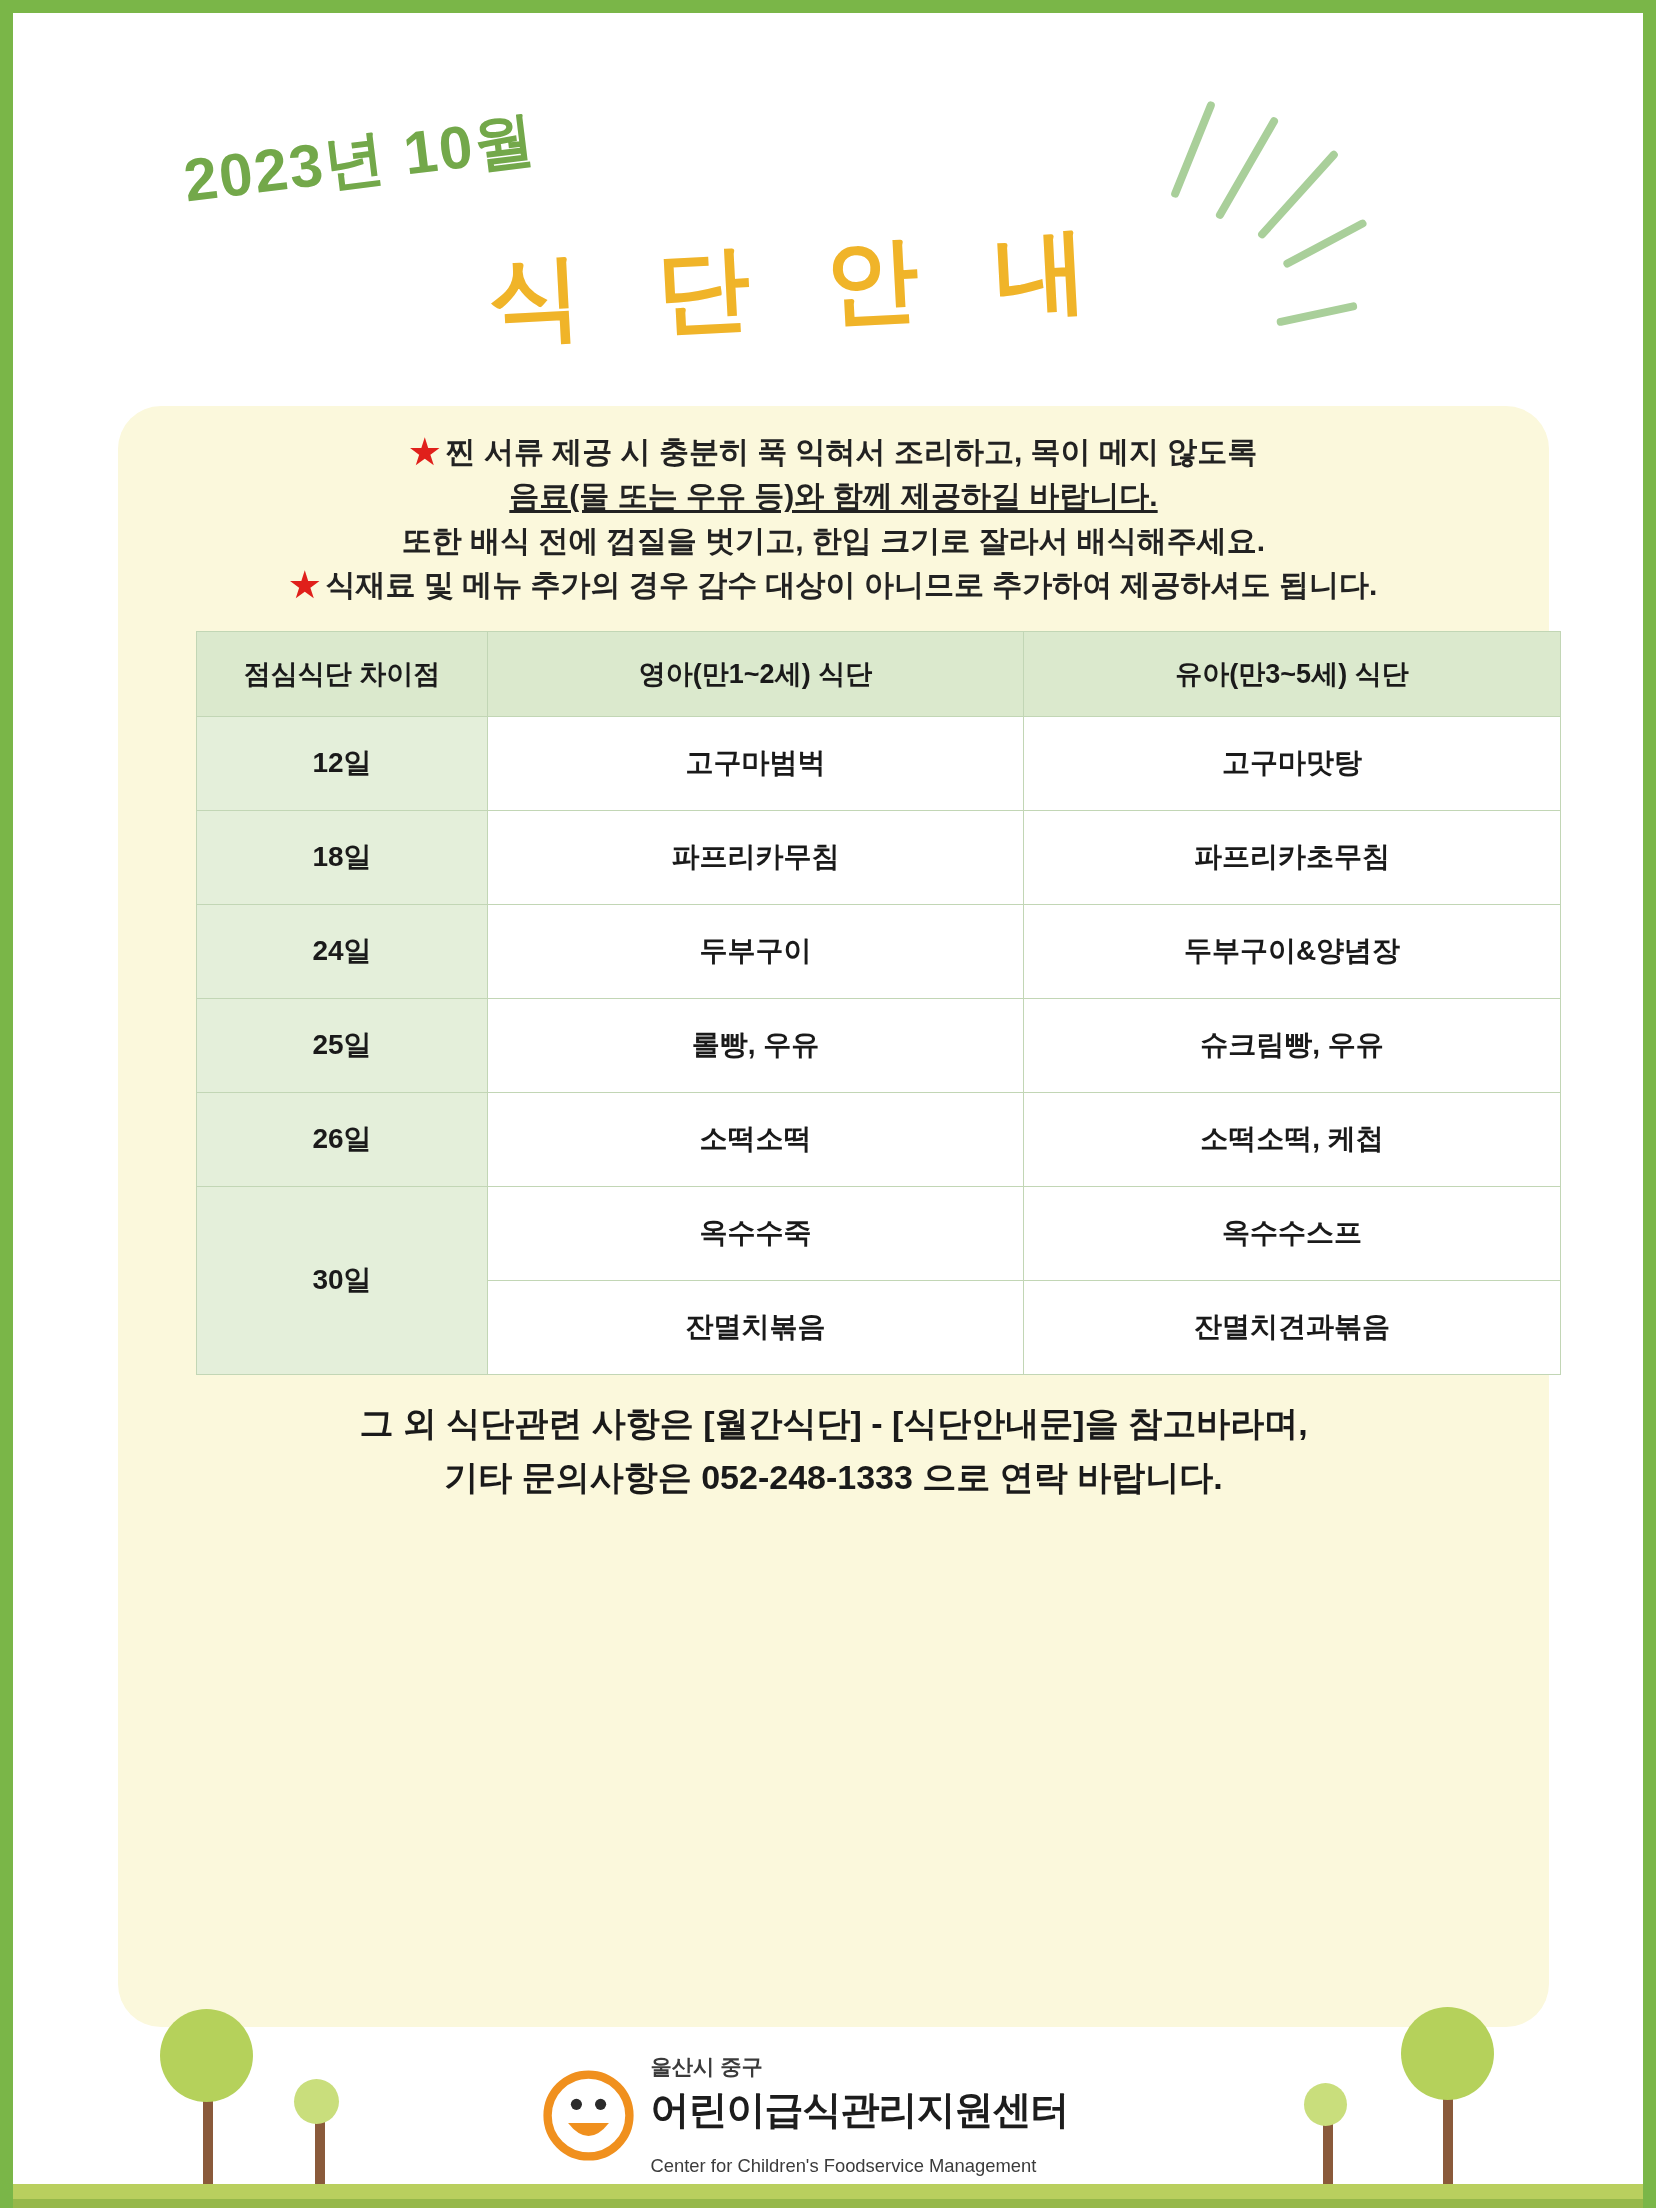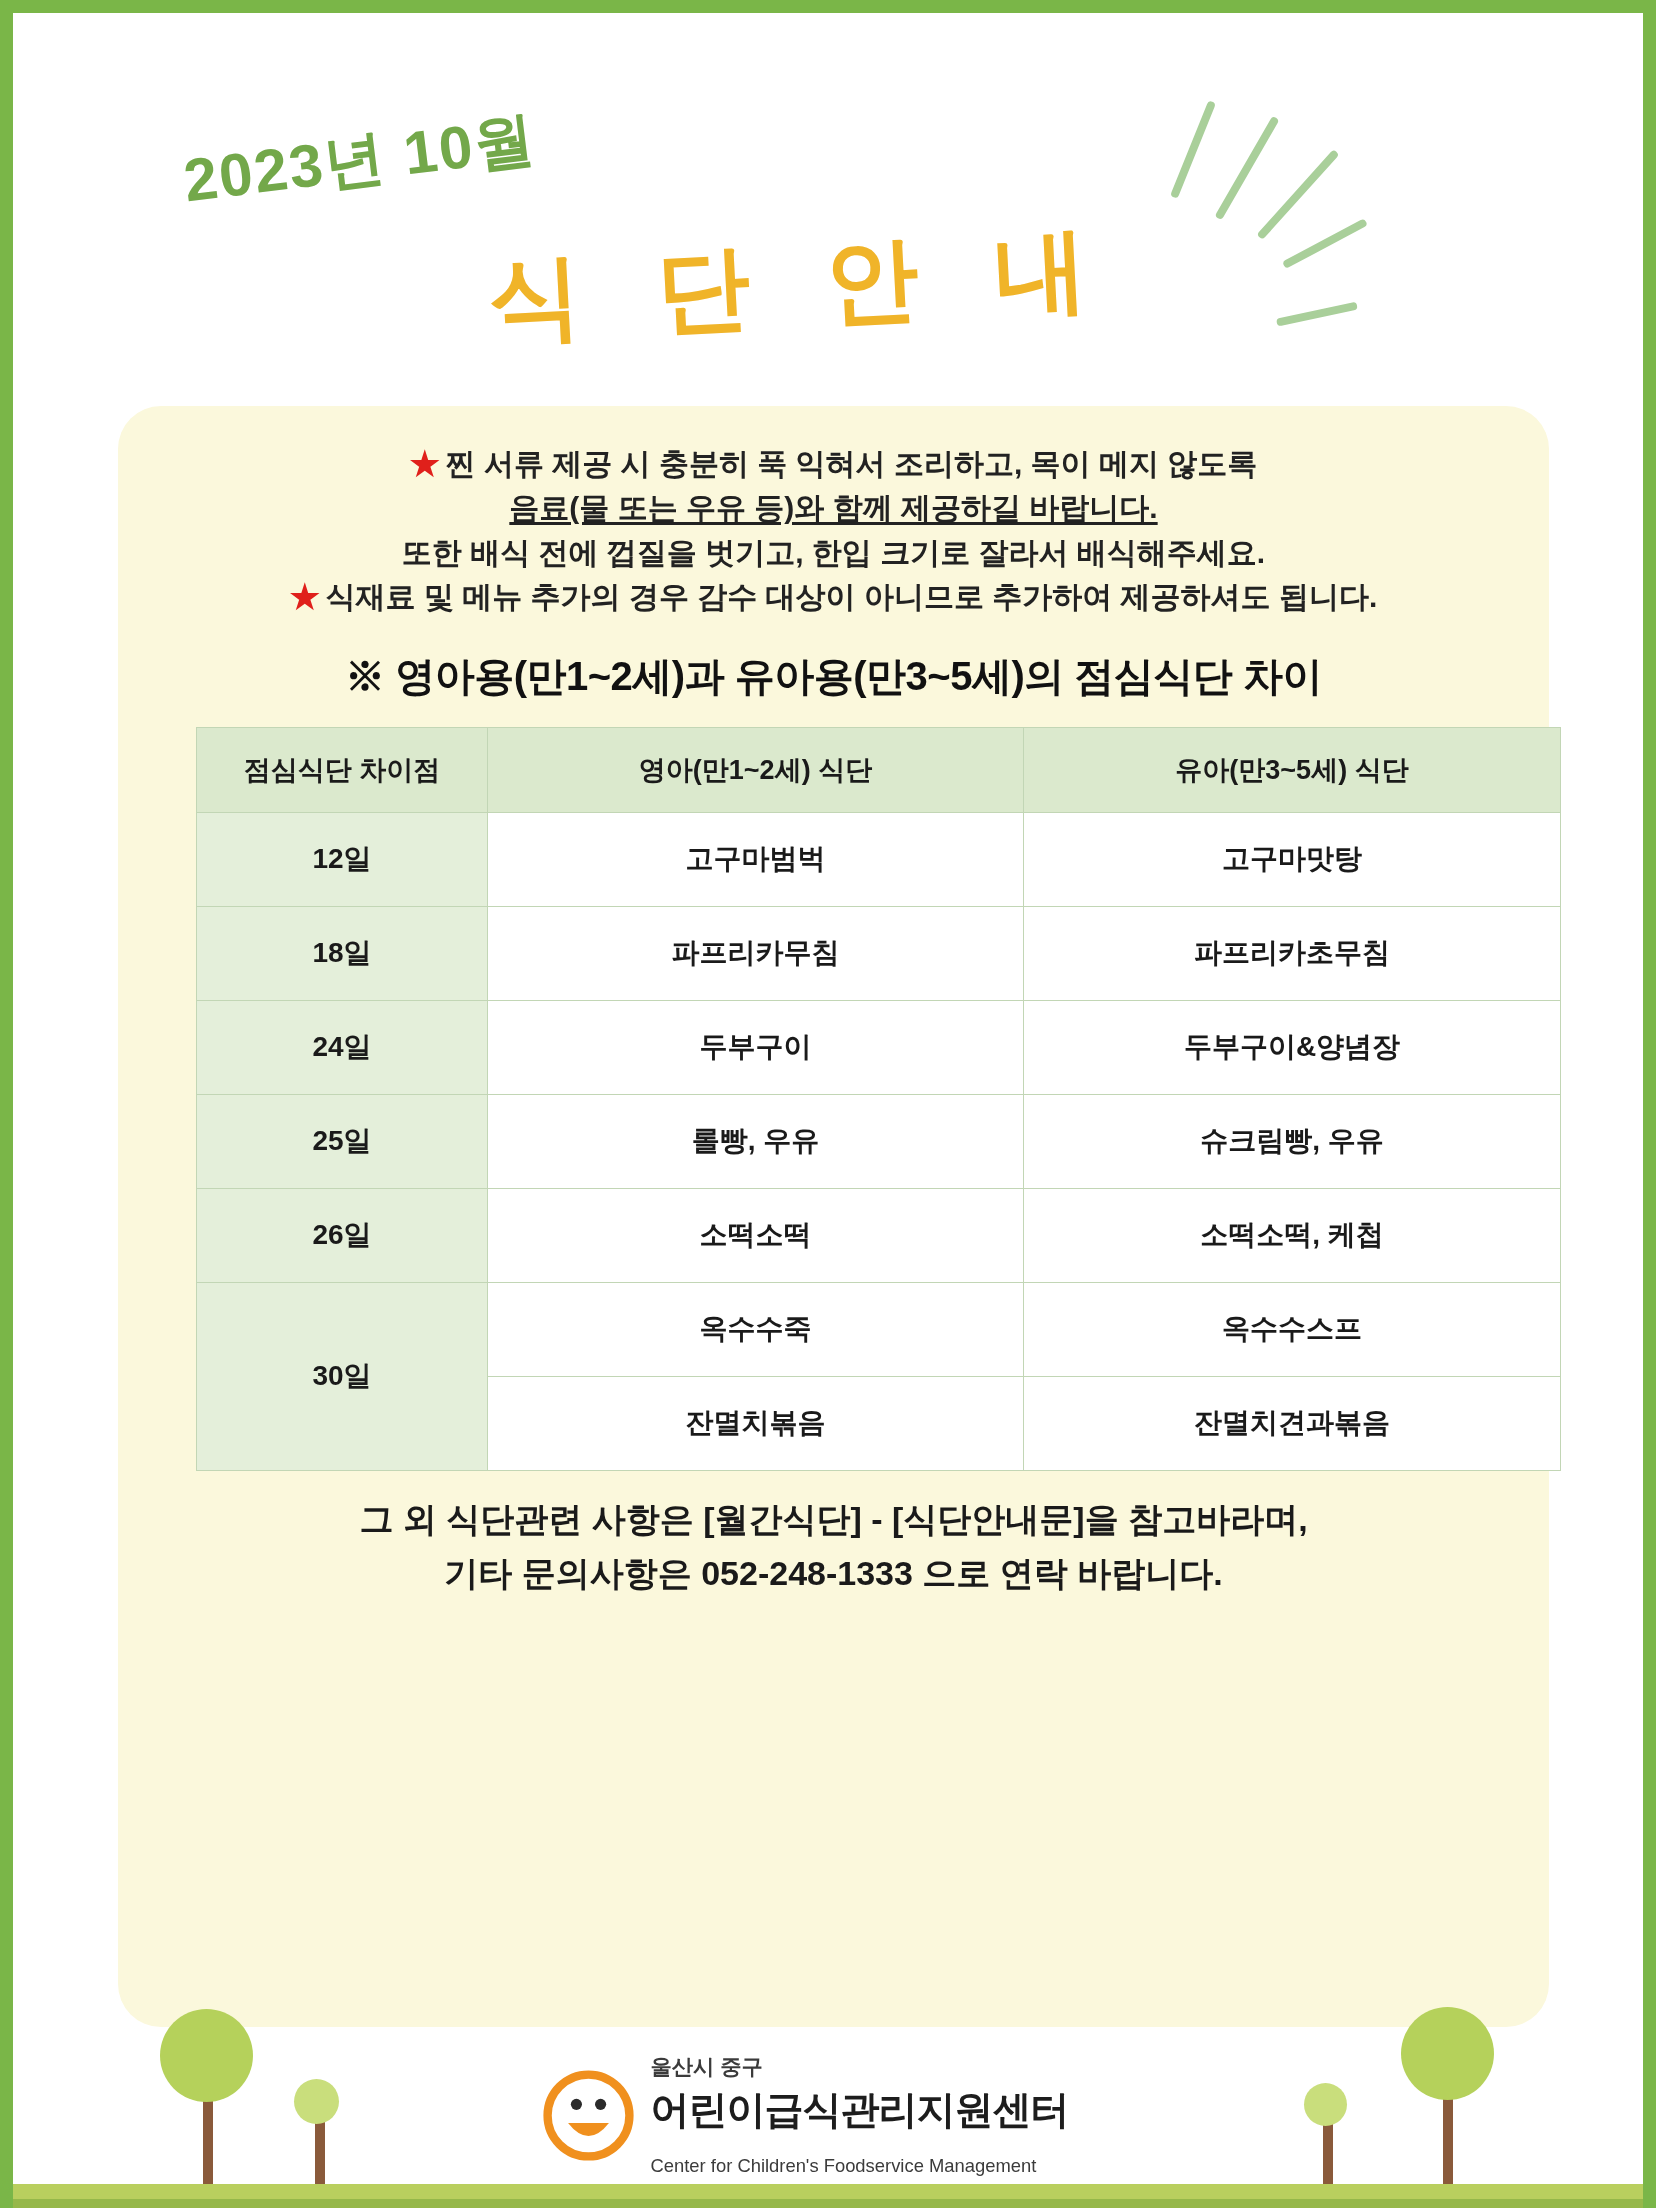--- a/index.html
+++ b/index.html
@@ -88,21 +88,21 @@
     left: 105px;
     top: 393px;
     width: 1431px;
     height: 1621px;
     background: #fbf8dc;
     border-radius: 43px;
   }
 
   
   .notice {
-    padding: 36px 29px 0 29px;
+    padding: 24px 29px 0 29px;
     text-align: center;
     color: #222222;
     font-size: 30px;
     font-weight: bold;
     line-height: 1.48;
   }
   .notice .star {
     color: #e0201b;
     font-size: 30px;
     margin-right: 5.8px;
@@ -264,21 +264,20 @@
         <u>음료(물 또는 우유 등)와 함께 제공하길 바랍니다.</u>
       </div>
       <div class="notice-line">
         <span>또한 배식 전에 껍질을 벗기고, 한입 크기로 잘라서 배식해주세요.</span>
       </div>
       <div class="notice-line">
         <span class="star">★</span><span>식재료 및 메뉴 추가의 경우 감수 대상이 아니므로 추가하여 제공하셔도 됩니다.</span>
       </div>
     </div>
 
-    <div class="subhead">※ 영아용(만1~2세)과 유아용(만3~5세)의 점심식단 차이</div>
 
     <div class="table-wrap">
       <table class="diff">
         <colgroup>
             <col class="c1">
             <col class="c2">
             <col class="c3">
           </colgroup>
         <thead>
           <tr>

